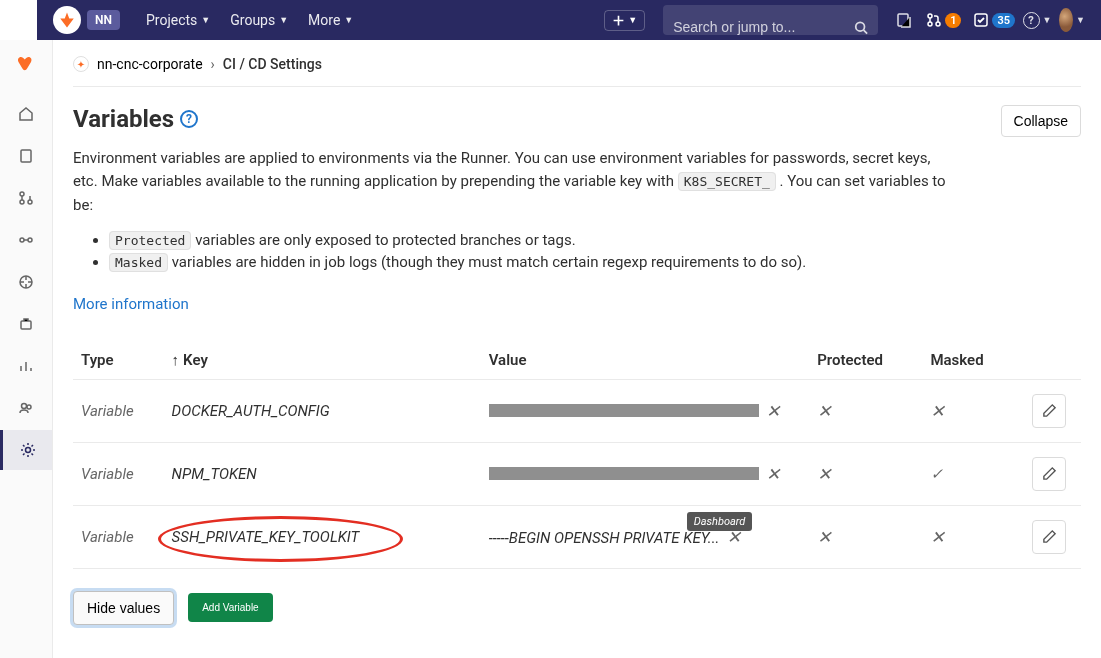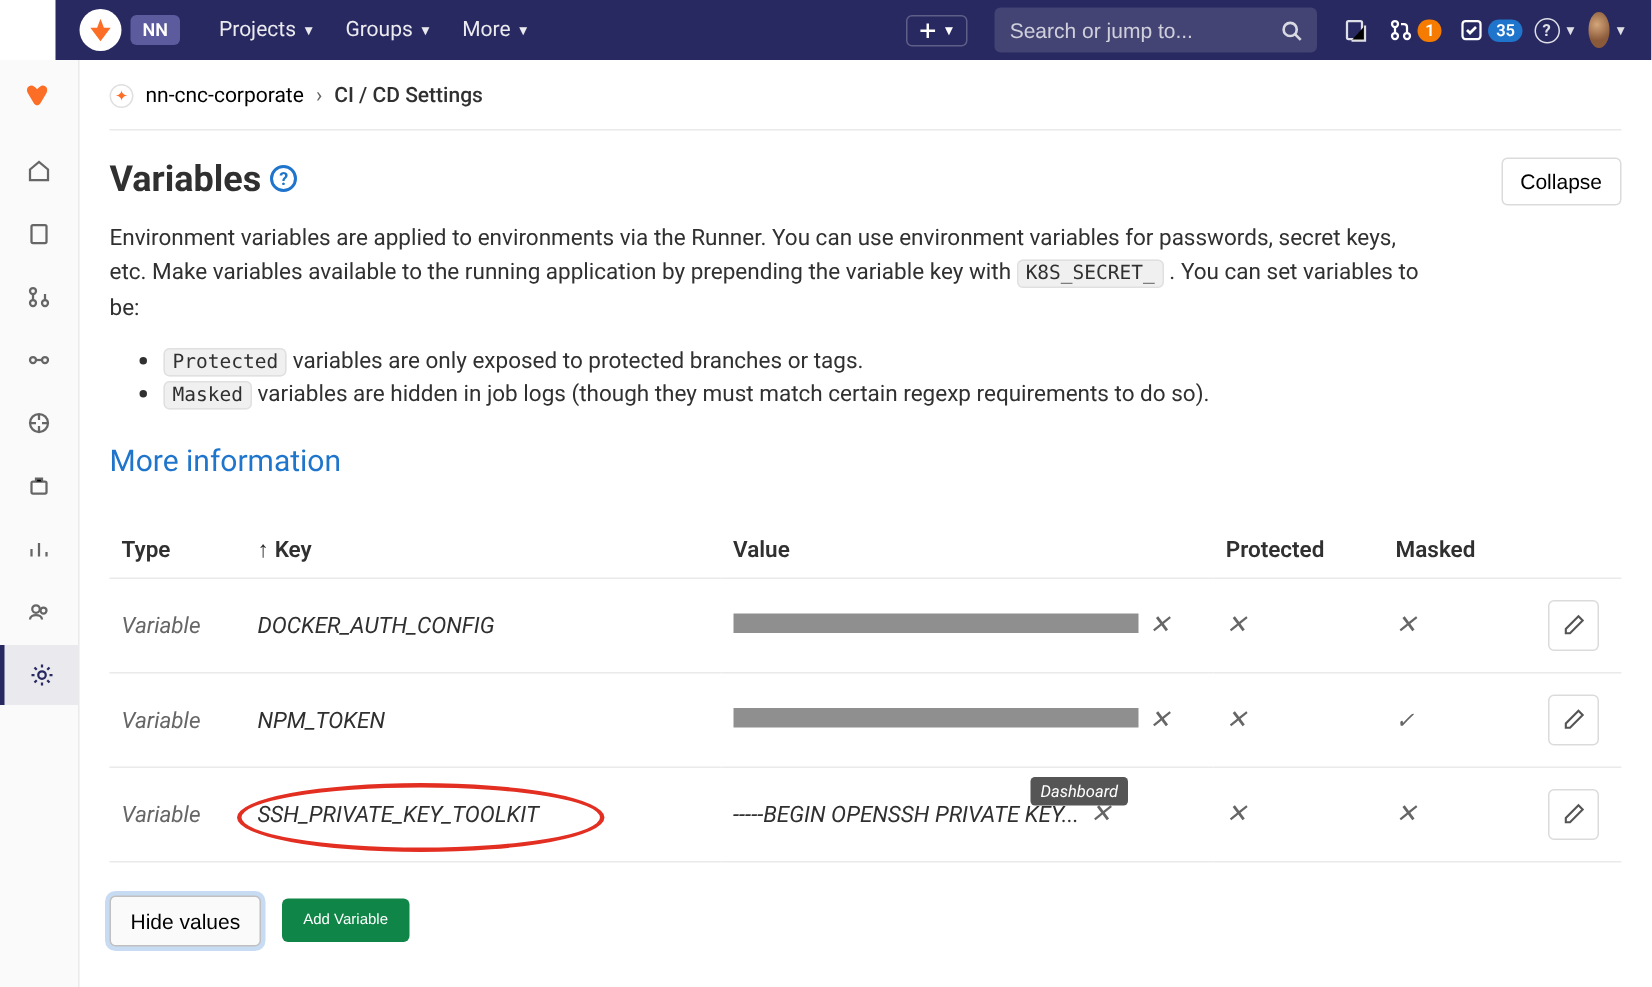--- a/index.html
+++ b/index.html
@@ -5,21 +5,21 @@
 * { box-sizing: border-box; margin: 0; padding: 0; }
 body { font-family: -apple-system, BlinkMacSystemFont, "Segoe UI", Roboto, sans-serif; font-size: 14px; color: #303030; background: #fff; }
 .topbar { background: #292961; height: 40px; display: flex; align-items: center; padding: 0 16px; color: #fff; margin-left: 37px; }
 .logo-badge { width: 28px; height: 28px; background: #fff; border-radius: 50%; display: flex; align-items: center; justify-content: center; font-weight: bold; color: #292961; margin-right: 6px; font-size: 15px; }
 .logo-nn { background: #5b5b9d; padding: 3px 8px; border-radius: 4px; font-size: 12px; font-weight: 600; margin-right: 16px; }
 .topnav-item { color: rgba(255,255,255,0.9); padding: 0 10px; cursor: pointer; display: flex; align-items: center; gap: 4px; font-size: 14px; }
 .topnav-item .caret { font-size: 9px; }
 .topbar-spacer { flex: 1; }
 .top-icon-btn { width: 32px; height: 32px; display: flex; align-items: center; justify-content: center; cursor: pointer; color: rgba(255,255,255,0.85); border-radius: 4px; }
 .plus-btn { border: 1px solid rgba(255,255,255,0.25); border-radius: 4px; padding: 3px 7px; display: flex; align-items: center; gap: 3px; margin-right: 8px; }
-.search-box { background: rgba(255,255,255,0.12); border-radius: 4px; display: flex; align-items: center; padding: 0 10px; height: 30px; margin: 0 10px; width: 215px; }
+.search-box { background: rgba(255,255,255,0.12); border-radius: 4px; display: flex; align-items: flex-end; padding: 0 10px; height: 30px; margin: 0 10px; width: 215px; }
 .search-input { background: none; border: none; color: #fff; outline: none; flex: 1; font-size: 14px; }
 .search-input::placeholder { color: rgba(255,255,255,0.75); }
 .topbar-badge { display: flex; align-items: center; gap: 3px; color: #fff; margin: 0 6px; }
 .badge-count { background: #f57c00; color: #fff; border-radius: 8px; font-size: 11px; padding: 1px 5px; font-weight: 600; }
 .badge-count.blue { background: #1f75cb; text-align: center; }
 .avatar { width: 24px; height: 24px; border-radius: 50%; background: radial-gradient(circle at 40% 35%, #d4a67a 0%, #8a5a3a 60%); margin-left: 6px; }
 .layout { display: flex; min-height: calc(100vh - 40px); }
 .sidebar { width: 53px; background: #fafafa; border-right: 1px solid #eaeaea; display: flex; flex-direction: column; align-items: center; padding-top: 10px; gap: 2px; }
 .side-logo { width: 34px; height: 34px; display: flex; align-items: center; justify-content: center; font-size: 22px; margin-bottom: 8px; }
 .side-item { width: 100%; height: 40px; display: flex; align-items: center; justify-content: center; cursor: pointer; color: #666; }
@@ -30,21 +30,21 @@
 .breadcrumb a { color: #000000; text-decoration: none; }
 .bc-icon { width: 16px; height: 16px; border-radius: 50%; background: #fff; border: 1px solid #e0e0e0; display: inline-flex; align-items: center; justify-content: center; font-size: 10px; color: #fc6d26; }
 .section-head { display: flex; align-items: flex-start; justify-content: space-between; }
 h2.section-title { font-size: 24px; font-weight: 700; display: flex; align-items: center; gap: 6px; }
 .help-q { width: 18px; height: 18px; border: 2px solid #1f75cb; border-radius: 50%; color: #1f75cb; font-size: 12px; font-weight: 700; display: inline-flex; align-items: center; justify-content: center; }
 .collapse-btn { background: #fff; border: 1px solid #dbdbdb; border-radius: 4px; padding: 7px 12px; cursor: pointer; font-size: 14px; }
 .desc { color: #303030; font-size: 15px; line-height: 1.55; margin-top: 10px; max-width: 880px; }
 code.inline { background: #f0f0f0; border: 1px solid #e0e0e0; border-radius: 4px; padding: 1px 5px; font-family: Menlo, monospace; font-size: 13px; }
 ul.bullets { margin: 14px 0 14px 36px; }
 ul.bullets li { margin-bottom: 4px; font-size: 15px; }
-a.more-info { color: #1f75cb; text-decoration: none; display: inline-block; margin-top: 10px; font-size: 20px; }
+a.more-info { color: #1f75cb; text-decoration: none; display: inline-block; margin-top: 10px; font-size: 15px; }
 table.vars { width: 100%; border-collapse: collapse; margin-top: 28px; }
 table.vars th { text-align: left; font-weight: 600; font-size: 15px; padding: 10px 8px; border-bottom: 1px solid #eaeaea; }
 table.vars td { padding: 14px 8px; border-bottom: 1px solid #eaeaea; font-size: 15px; vertical-align: middle; font-style: italic; }
 .sort-arrow { margin-right: 4px; }
 .masked-bar { display: inline-block; width: 270px; height: 13px; background: #8f8f8f; }
 .x-icon { color: #666; font-size: 17px; font-weight: 400; cursor: default; }
 .check-icon { color: #666; }
 .edit-btn { border: 1px solid #dbdbdb; border-radius: 4px; width: 34px; height: 34px; display: flex; align-items: center; justify-content: center; cursor: pointer; background: #fff; }
 .edit-btn svg { width: 15px; height: 15px; }
 .circled { position: relative; }

